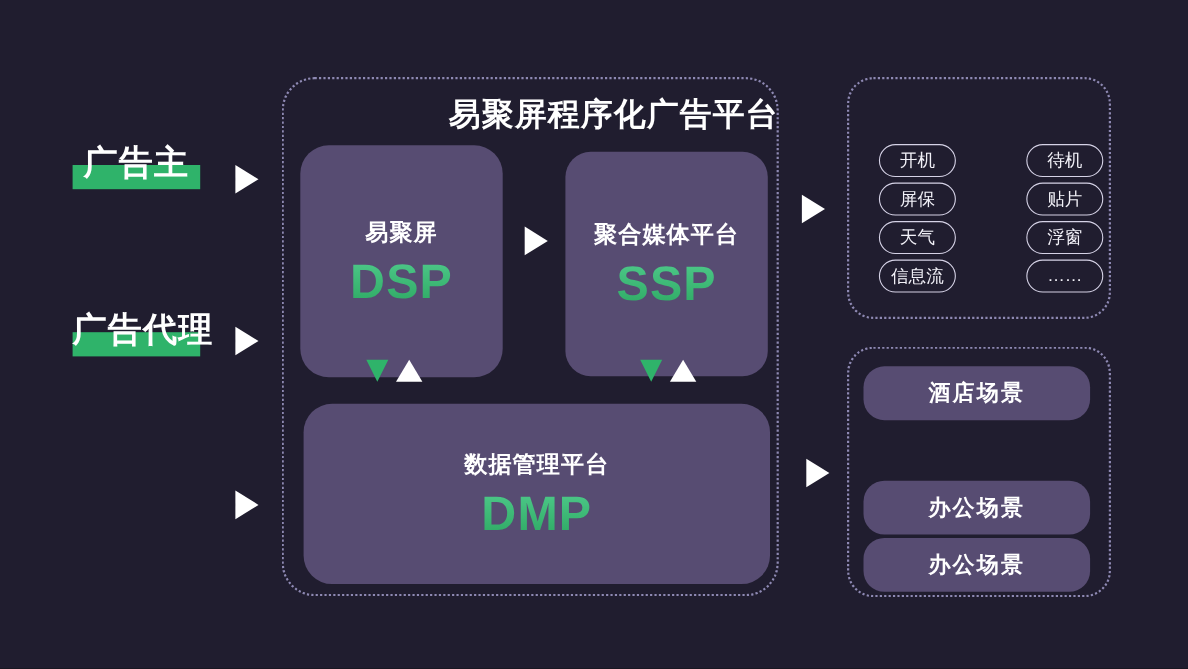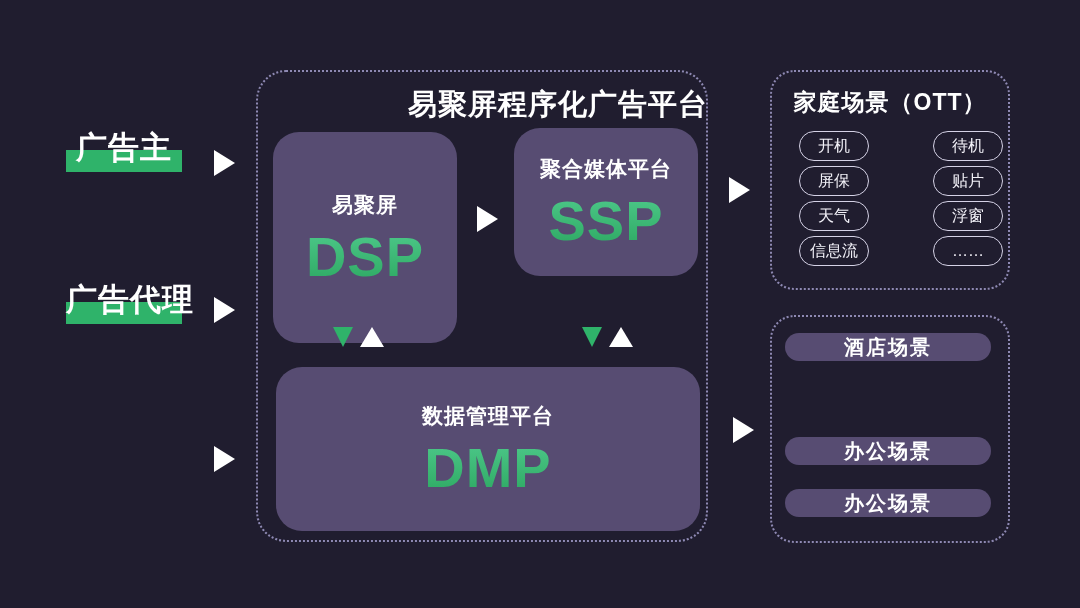--- a/index.html
+++ b/index.html
@@ -26,44 +26,44 @@
   .panel.platform{left:256px;top:70px;width:452px;height:472px;}
   .panel.scenes{left:770px;top:315px;width:240px;height:228px;border-radius:24px;}
 
   .platform-title{position:absolute;left:256px;top:85px;width:452px;text-align:right;
     font-size:29px;font-weight:800;letter-spacing:1px;}
 
   
   .pbox{position:absolute;background:var(--purple,#564b71);border-radius:26px;
     display:flex;flex-direction:column;align-items:center;justify-content:center;gap:10px;}
   .pbox.dsp{left:273px;top:132px;width:184px;height:211px;}
-  .pbox.ssp{left:514px;top:128px;width:184px;height:148px;}
+  .pbox.ssp{left:514px;top:138px;width:184px;height:204px;border-radius:23px;}
   .pbox.dmp{left:276px;top:367px;width:424px;height:164px;}
   .pbox .name{font-size:21px;font-weight:700;letter-spacing:1px;}
-  .pbox .abbr{font-size:56px;font-weight:800;line-height:1;letter-spacing:1px;
+  .pbox .abbr{font-size:44px;font-weight:800;line-height:1;letter-spacing:1px;
     background:linear-gradient(180deg,var(--green-light,#4ec98a),var(--green-deep,#2da862));
     -webkit-background-clip:text;background-clip:text;color:transparent;}
 
   
   .flow-pair{position:absolute;display:flex;gap:7px;align-items:flex-start;}
   .tri-down{width:0;height:0;border-left:10px solid transparent;border-right:10px solid transparent;
     border-top:20px solid var(--green,#2fb36a);}
   .tri-up{width:0;height:0;border-left:12px solid transparent;border-right:12px solid transparent;
     border-bottom:20px solid #ffffff;}
 
   
   .ott-title{position:absolute;left:770px;top:87px;width:240px;text-align:center;
     font-size:23px;font-weight:800;letter-spacing:1px;}
   .tag-grid{position:absolute;left:799px;top:131px;display:grid;
     grid-template-columns:70px 70px;grid-auto-rows:30px;gap:5px 64px;}
   .tag{border:1.5px solid var(--pill-border,#d5d2e6);border-radius:15px;box-sizing:border-box;
     display:flex;align-items:center;justify-content:center;font-size:16px;color:#f2f1f8;white-space:nowrap;}
 
   
-  .scene-pill{position:absolute;left:785px;width:206px;height:28px;
+  .scene-pill{position:absolute;left:785px;width:206px;height:49px;
     background:var(--purple,#564b71);border-radius:19px;
     display:flex;align-items:center;justify-content:center;
     font-size:20px;font-weight:700;letter-spacing:2px;}
 </style>
 </head>
 <body>
 
 <div class="canvas">
 
   <div class="side-label" style="top:128px">
@@ -105,21 +105,20 @@
 
   <div class="pbox dmp">
     <div class="name">数据管理平台</div>
     <div class="abbr">DMP</div>
   </div>
 
   <div class="tri-right" style="left:729px;top:177px"></div>
   <div class="tri-right" style="left:733px;top:417px"></div>
 
   <div class="panel ott"></div>
-  <div class="ott-title">家庭场景（OTT）</div>
   <div class="tag-grid">
     <div class="tag">开机</div>
     <div class="tag">待机</div>
     <div class="tag">屏保</div>
     <div class="tag">贴片</div>
     <div class="tag">天气</div>
     <div class="tag">浮窗</div>
     <div class="tag">信息流</div>
     <div class="tag">……</div>
   </div>

